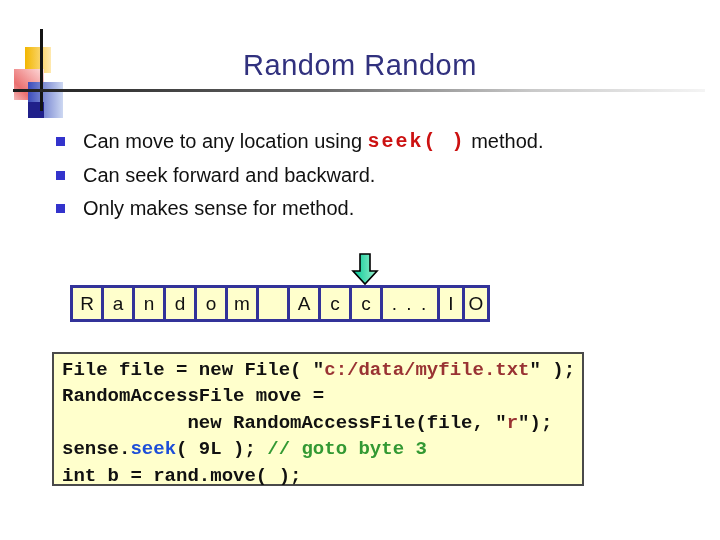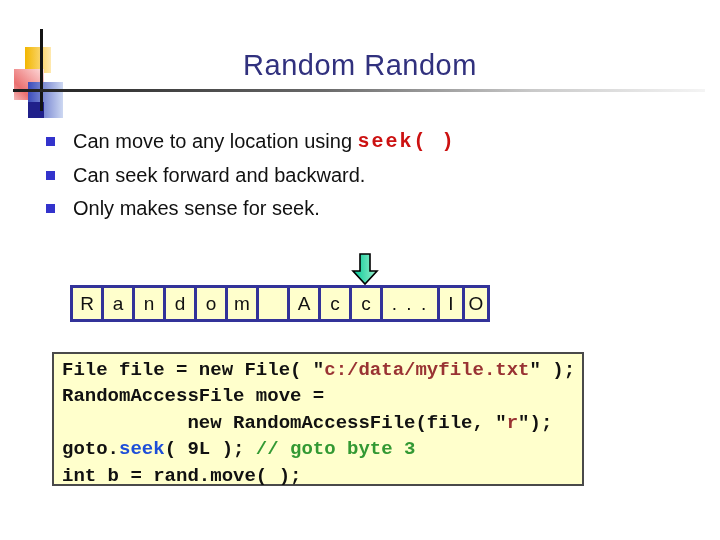--- a/index.html
+++ b/index.html
@@ -16,21 +16,21 @@
   .sq-blue{left:28px;top:82px;width:35px;height:36px;
     background:linear-gradient(to right,#3c4cba,#cdd8f2);}
   .sq-darkblue{left:28px;top:102px;width:16px;height:16px;background:#20208a;}
   .deco-vline{position:absolute;left:40px;top:29px;width:3px;height:82px;background:#141414;}
   .title-rule{position:absolute;left:13px;top:89px;width:692px;height:3px;
     background:linear-gradient(to right,#1c1c1c 0%,#6a6a6a 45%,#c9c9c9 75%,#f4f4f4 100%);}
   
   .slide-title{position:absolute;left:0;top:49px;width:720px;text-align:center;
     font-size:29px;letter-spacing:.5px;color:#31317e;font-weight:400;}
   
-  .bullet-row{position:absolute;left:46px;display:flex;align-items:center;height:28px;justify-content:flex-end;}
+  .bullet-row{position:absolute;left:56px;display:flex;align-items:center;height:28px;justify-content:flex-end;}
   .bullet-row.r1{top:127px;}
   .bullet-row.r2{top:161px;}
   .bullet-row.r3{top:194px;}
   .bullet-marker{width:9px;height:9px;background:#3333cc;margin-right:18px;flex:0 0 auto;}
   .bullet-text{font-size:20px;color:#111;white-space:pre;}
   .inline-code{font-family:"Liberation Mono",monospace;font-weight:bold;
     color:#cc1111;font-size:20px;letter-spacing:2px;white-space:pre;}
   .inline-code:empty{display:none;}
   
   .byte-strip{position:absolute;left:70px;top:285px;display:flex;}
@@ -68,29 +68,30 @@
 
   <div class="title-rule"></div>
 
   <div class="slide-title">Random Random</div>
 
   <div>
     <div class="bullet-row r1">
       <span class="bullet-marker"></span>
       <span class="bullet-text">Can move to any location using </span>
         <span class="inline-code">seek( )</span>
+        <span class="bullet-text"> method.</span>
     </div>
     <div class="bullet-row r2">
       <span class="bullet-marker"></span>
       <span class="bullet-text">Can seek forward and backward.</span>
         <span class="bullet-text"></span>
     </div>
     <div class="bullet-row r3">
       <span class="bullet-marker"></span>
-      <span class="bullet-text">Only makes sense for seek.</span>
+      <span class="bullet-text">Only makes sense for method.</span>
         <span class="bullet-text"></span>
     </div>
   </div>
 
   <div class="arrow-wrap">
     <svg width="30" height="33" viewBox="0 0 30 33" xmlns="http://www.w3.org/2000/svg">
       <defs>
         <linearGradient id="agrad" x1="0" y1="0" x2="1" y2="0">
           <stop offset="0" stop-color="#00c896"></stop>
           <stop offset="1" stop-color="#9df0cd"></stop>
@@ -113,17 +114,17 @@
       <div class="byte-cell">c</div>
       <div class="byte-cell wide">. . .</div>
       <div class="byte-cell narrow">I</div>
       <div class="byte-cell narrow">O</div>
     </div>
 
   <div class="code-block">
     <div class="code-line"><span class="tok-plain">File file = new File( "</span><span class="tok-string">c:/data/myfile.txt</span><span class="tok-plain">" );</span></div>
     <div class="code-line"><span class="tok-plain">RandomAccessFile move =</span></div>
     <div class="code-line"><span class="tok-plain">           new RandomAccessFile(file, "</span><span class="tok-string">r</span><span class="tok-plain">");</span></div>
-    <div class="code-line"><span class="tok-plain">goto.</span><span class="tok-keyword">seek</span><span class="tok-plain">( 9L ); </span><span class="tok-comment">// goto byte 3</span></div>
+    <div class="code-line"><span class="tok-plain">sense.</span><span class="tok-keyword">seek</span><span class="tok-plain">( 9L ); </span><span class="tok-comment">// goto byte 3</span></div>
     <div class="code-line"><span class="tok-plain">int b = rand.move( );</span></div>
   </div>
 
 </div>
 
 </body></html>

